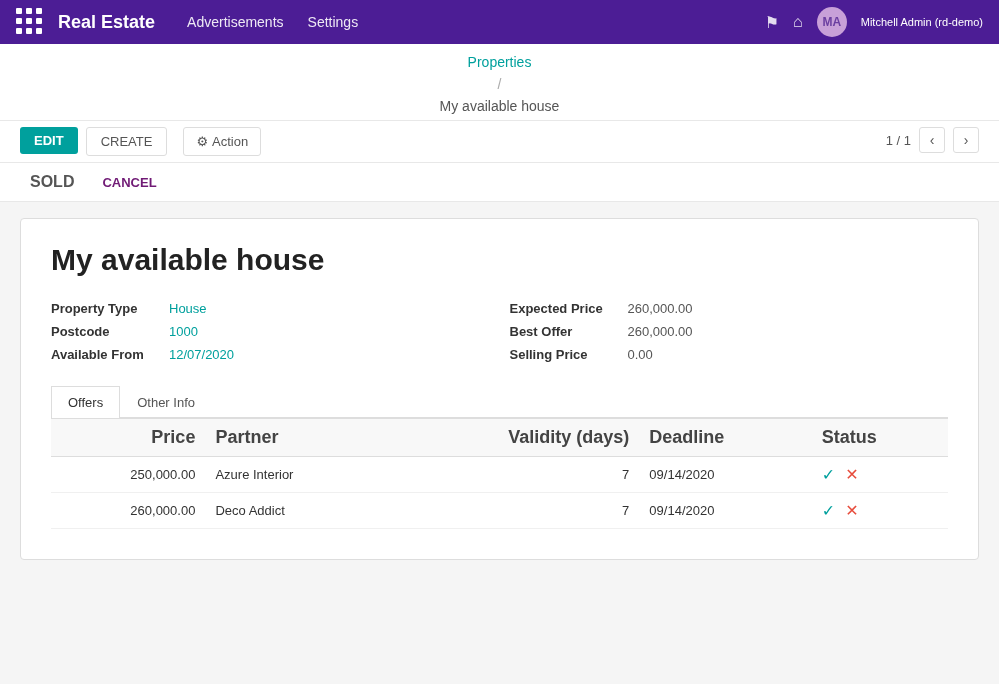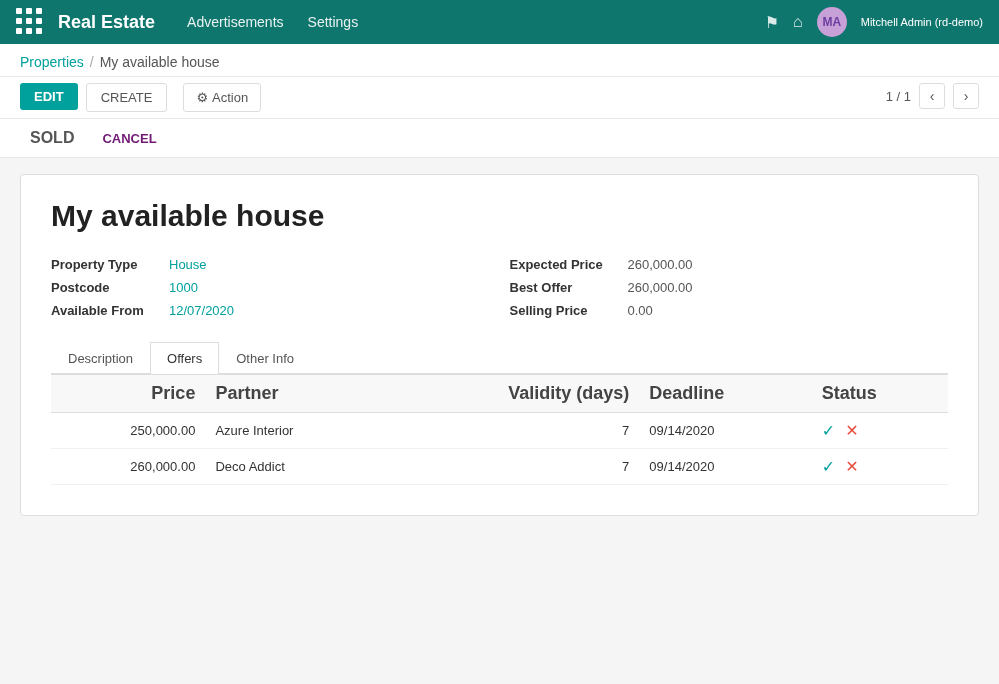--- a/index.html
+++ b/index.html
@@ -1,20 +1,20 @@
 <!DOCTYPE html>
 <html><head>
   <meta charset="utf-8">
   <style>
     * { box-sizing: border-box; margin: 0; padding: 0; }
     body { font-family: Arial, sans-serif; font-size: 14px; background: #f5f5f5; color: #333; }
 
     
     .topnav {
-      background: #0f766e;
+      background: #4c1d95;
       display: flex;
       align-items: center;
       padding: 0 16px;
       height: 44px;
       color: white;
     }
     .topnav-apps {
       display: grid;
       grid-template-columns: repeat(3,8px);
       grid-template-rows: repeat(3,8px);
@@ -76,20 +76,21 @@
     }
 
     
     .breadcrumb-bar {
       padding: 10px 20px 6px;
       display: flex;
       align-items: center;
       gap: 6px;
       background: white;
       border-bottom: 1px solid #e8e8e8;
+      flex-direction: column;
     }
     .breadcrumb-link {
       color: #00a09d;
       cursor: pointer;
       font-size: 14px;
       text-decoration: none;
     }
     .breadcrumb-sep { color: #aaa; font-size: 14px; }
     .breadcrumb-current { color: #555; font-size: 14px; }
 
@@ -372,23 +373,20 @@
           <span class="field-value-plain">260,000.00</span>
         </div>
         <div class="field-group" style="margin-top:8px">
           <span class="field-label">Selling Price</span>
           <span class="field-value-plain">0.00</span>
         </div>
       </div>
     </div>
 
     <div class="tabs">
-      <div class="tab">
-        <span>Description</span>
-      </div>
       <div class="tab active">
         <span>Offers</span>
       </div>
       <div class="tab">
         <span>Other Info</span>
       </div>
     </div>
 
     <table class="offers-table">
       <thead>

